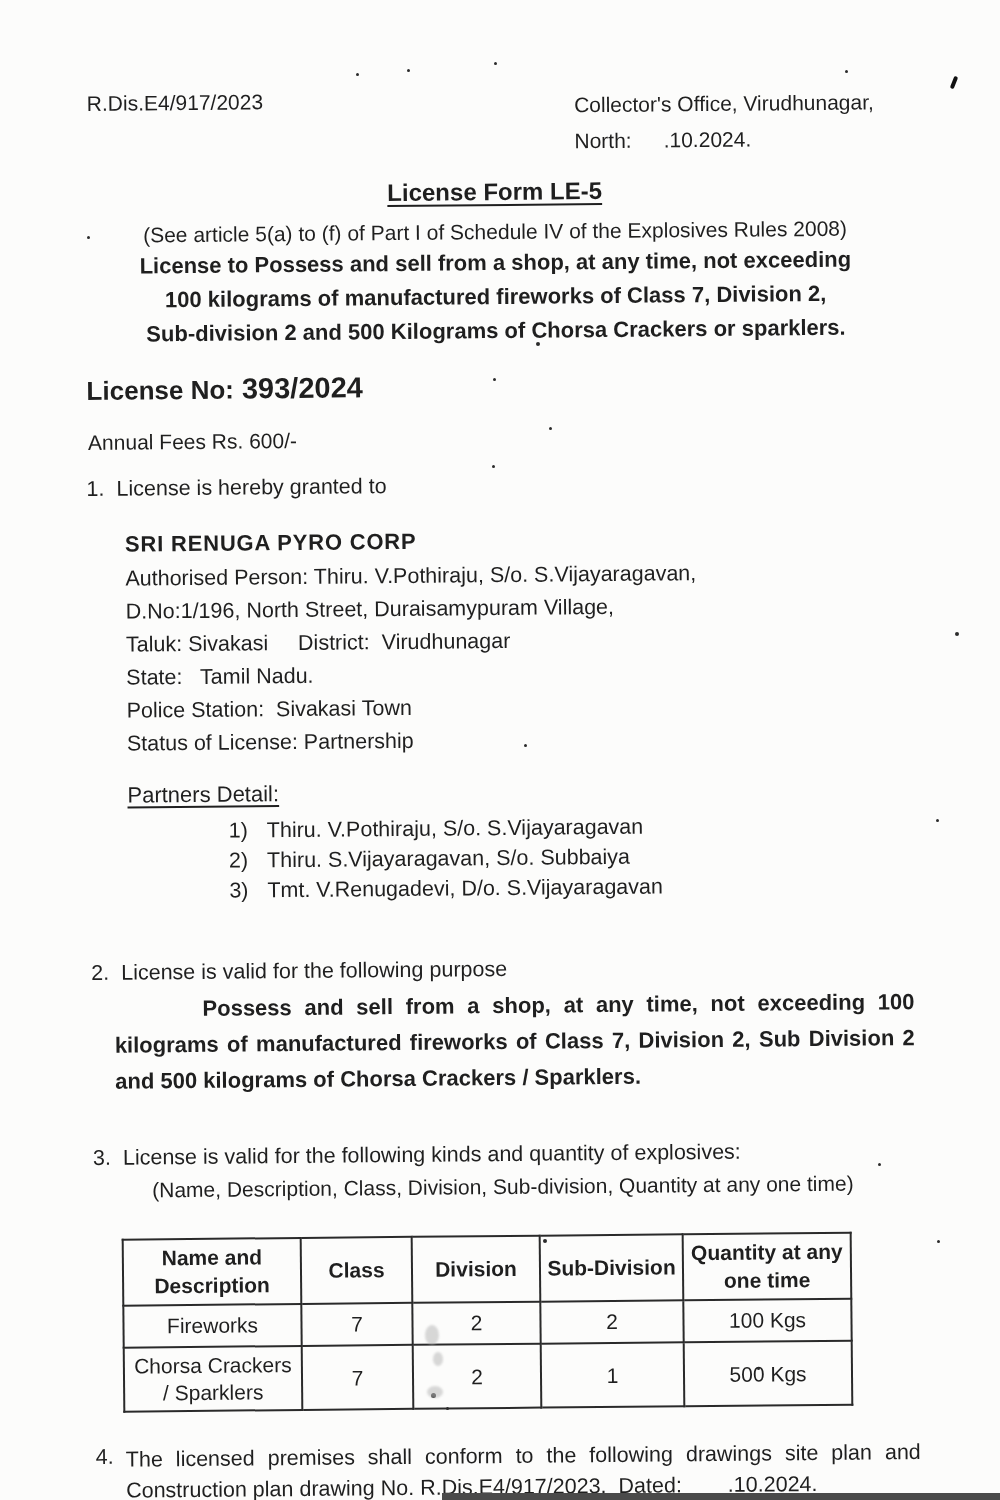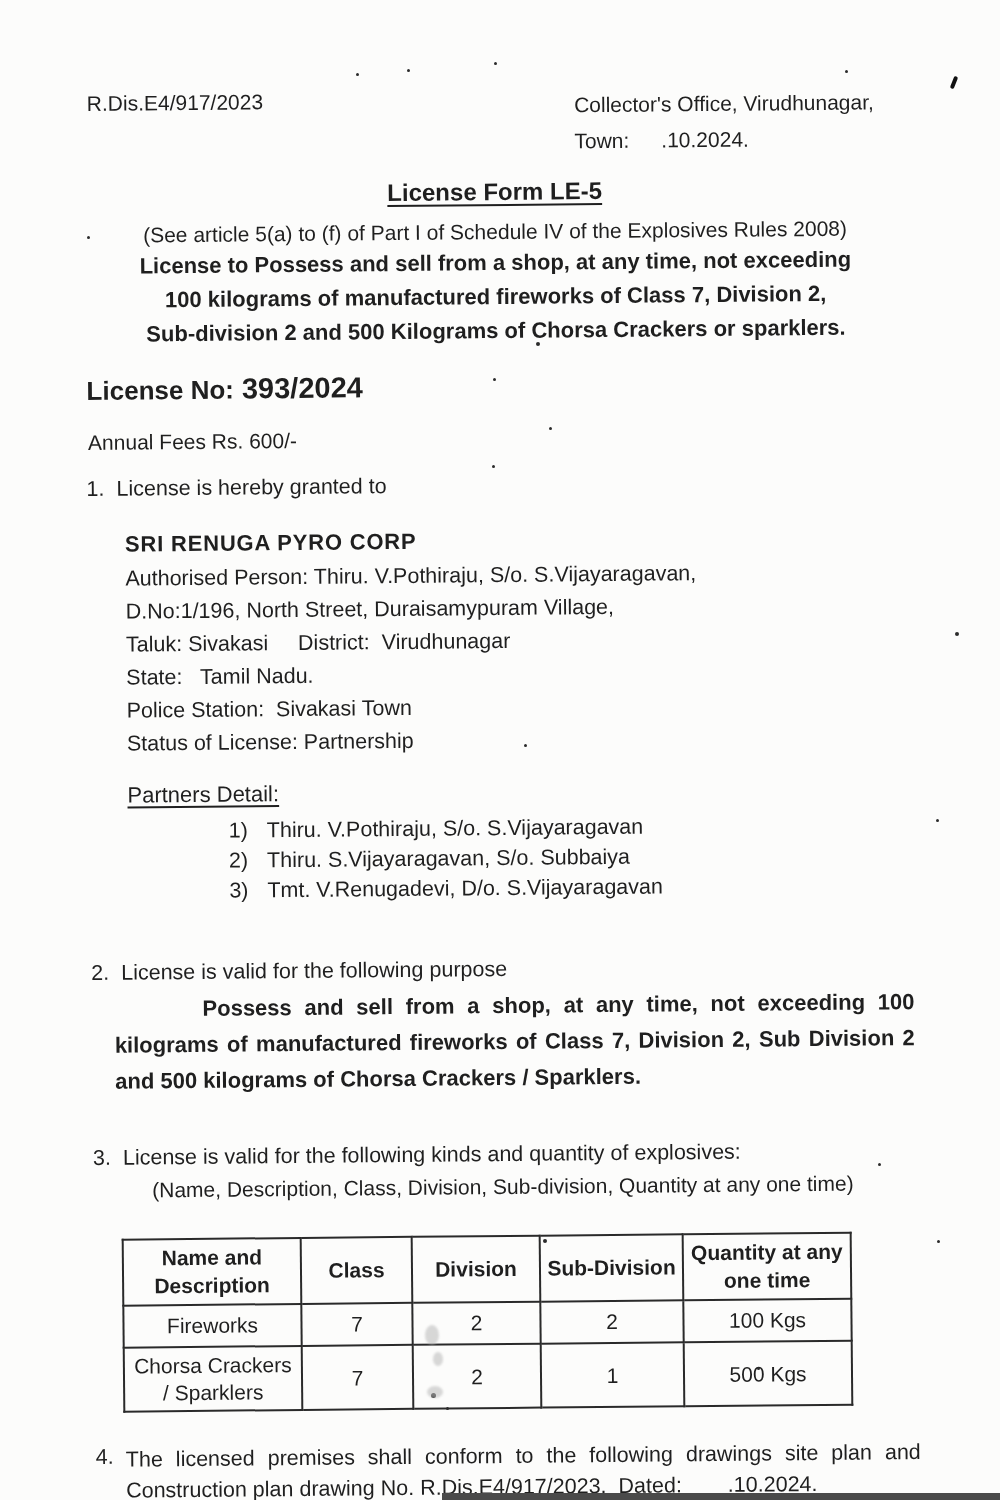--- a/index.html
+++ b/index.html
@@ -185,21 +185,21 @@
 </style>
 </head>
 <body>
 
 <div class="page">
 
   <div class="header-row">
     <div>R.Dis.E4/917/2023</div>
     <div class="header-right">
       <div>Collector's Office, Virudhunagar,</div>
-      <div><span>Town:</span><span class="dated-gap">.10.2024.</span></div>
+      <div><span>North:</span><span class="dated-gap">.10.2024.</span></div>
     </div>
   </div>
 
   <div class="form-title">License Form LE-5</div>
   <div class="subtitle-note">(See article 5(a) to (f) of Part I of Schedule IV of the Explosives Rules 2008)</div>
   <div class="subtitle-bold first">License to Possess and sell from a shop, at any time, not exceeding</div>
   <div class="subtitle-bold">100 kilograms of manufactured fireworks of Class 7, Division 2,</div>
   <div class="subtitle-bold">Sub-division 2 and 500 Kilograms of Chorsa Crackers or sparklers.</div>
 
   <div class="license-no-line"><span>License No:</span><span class="license-no-value">393/2024</span></div>

